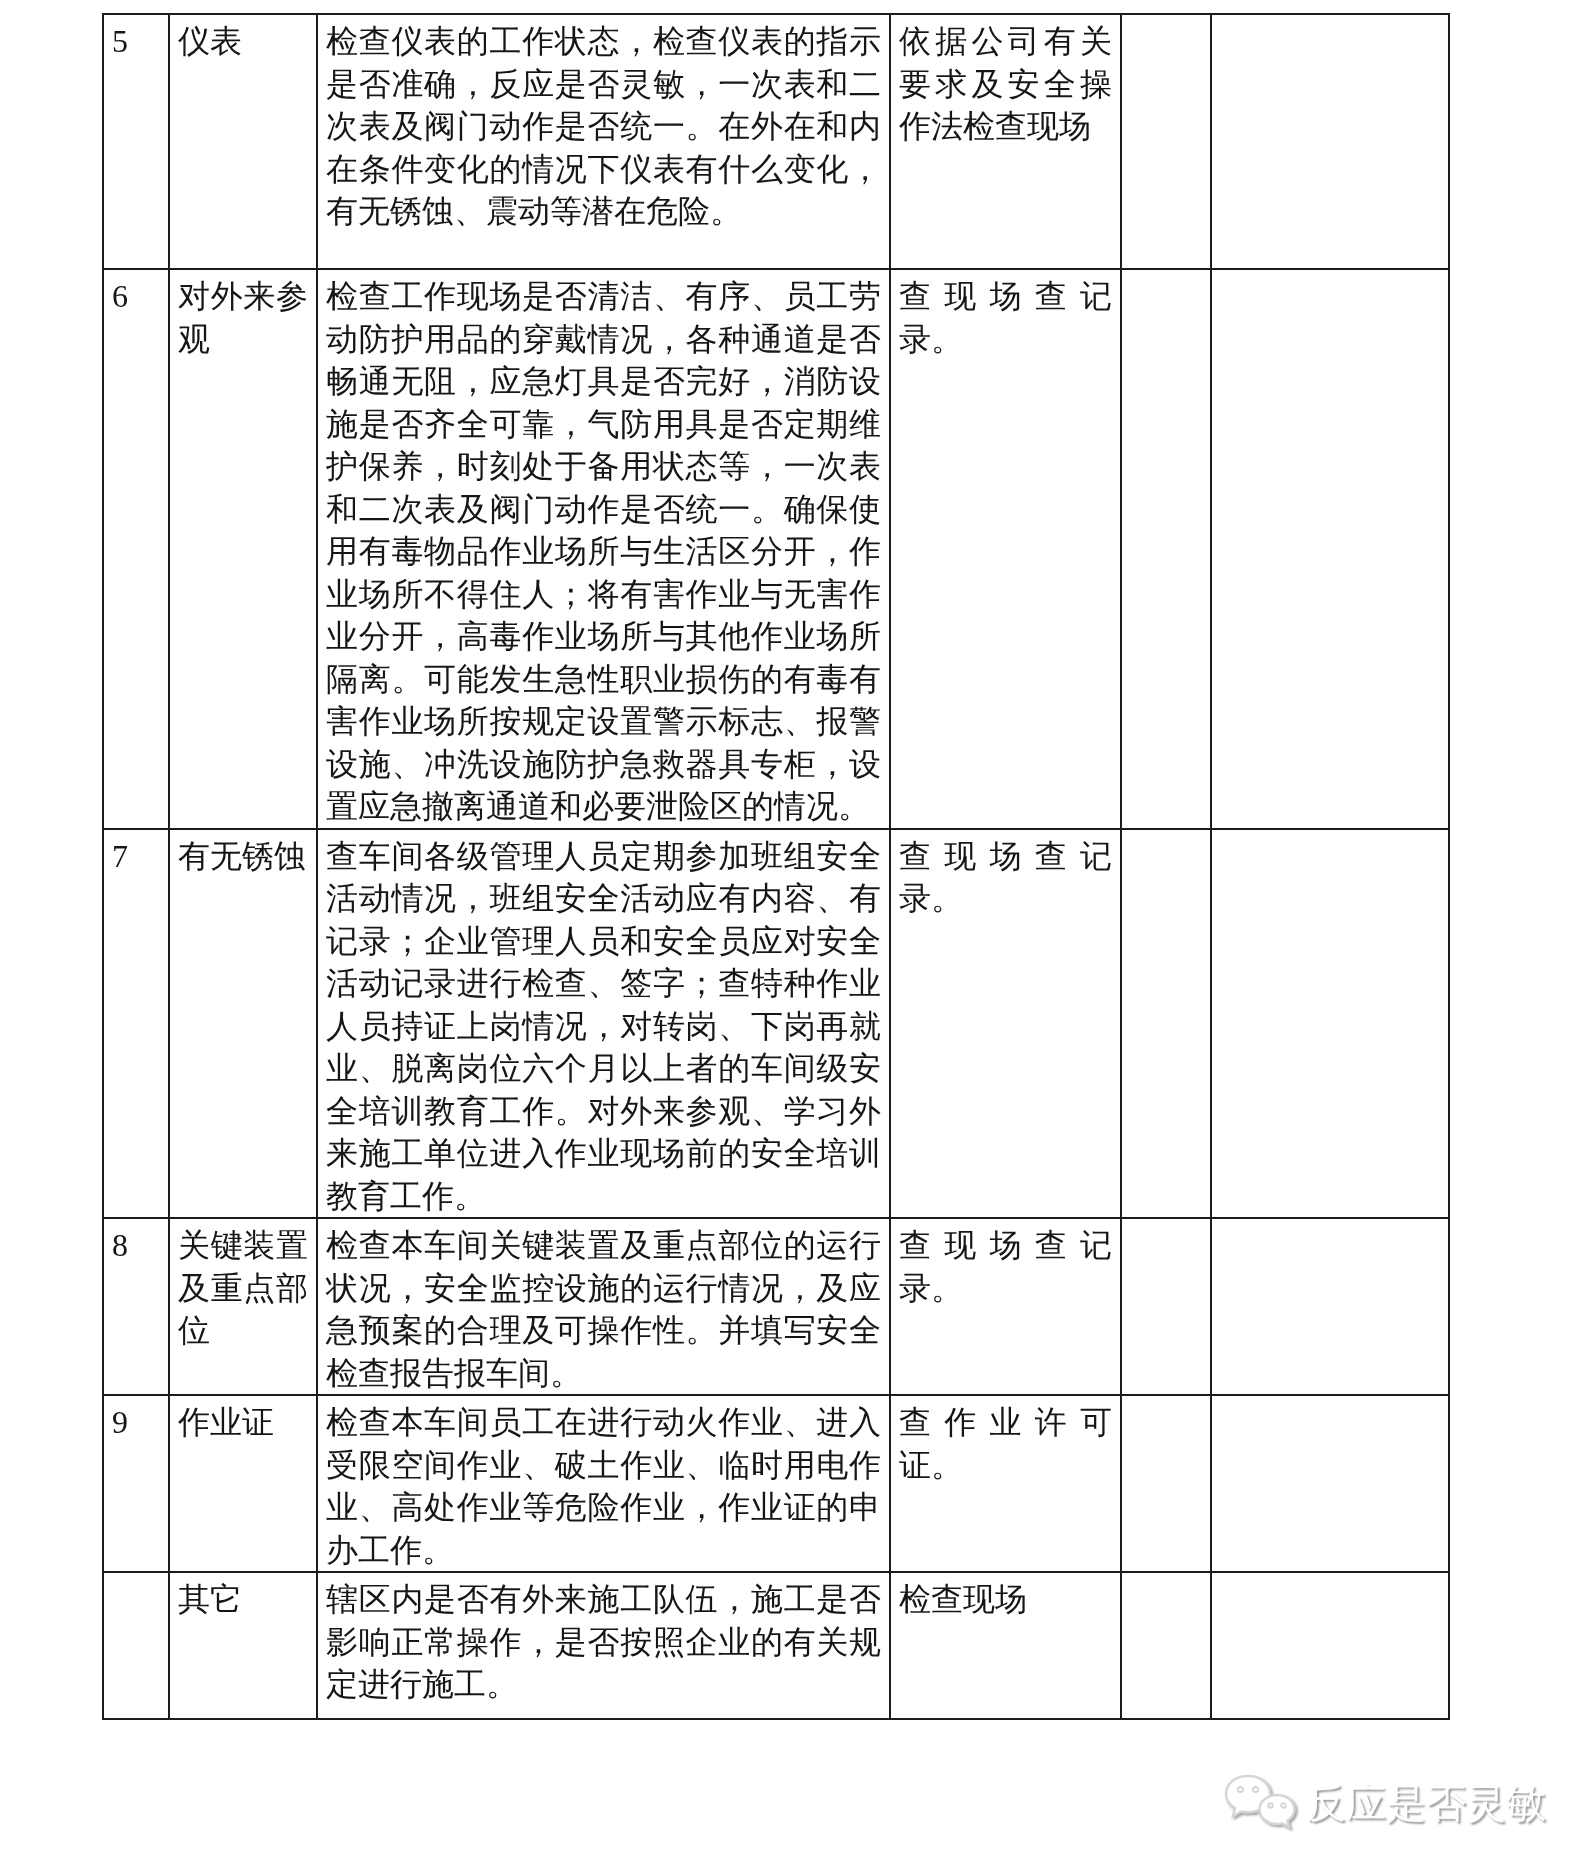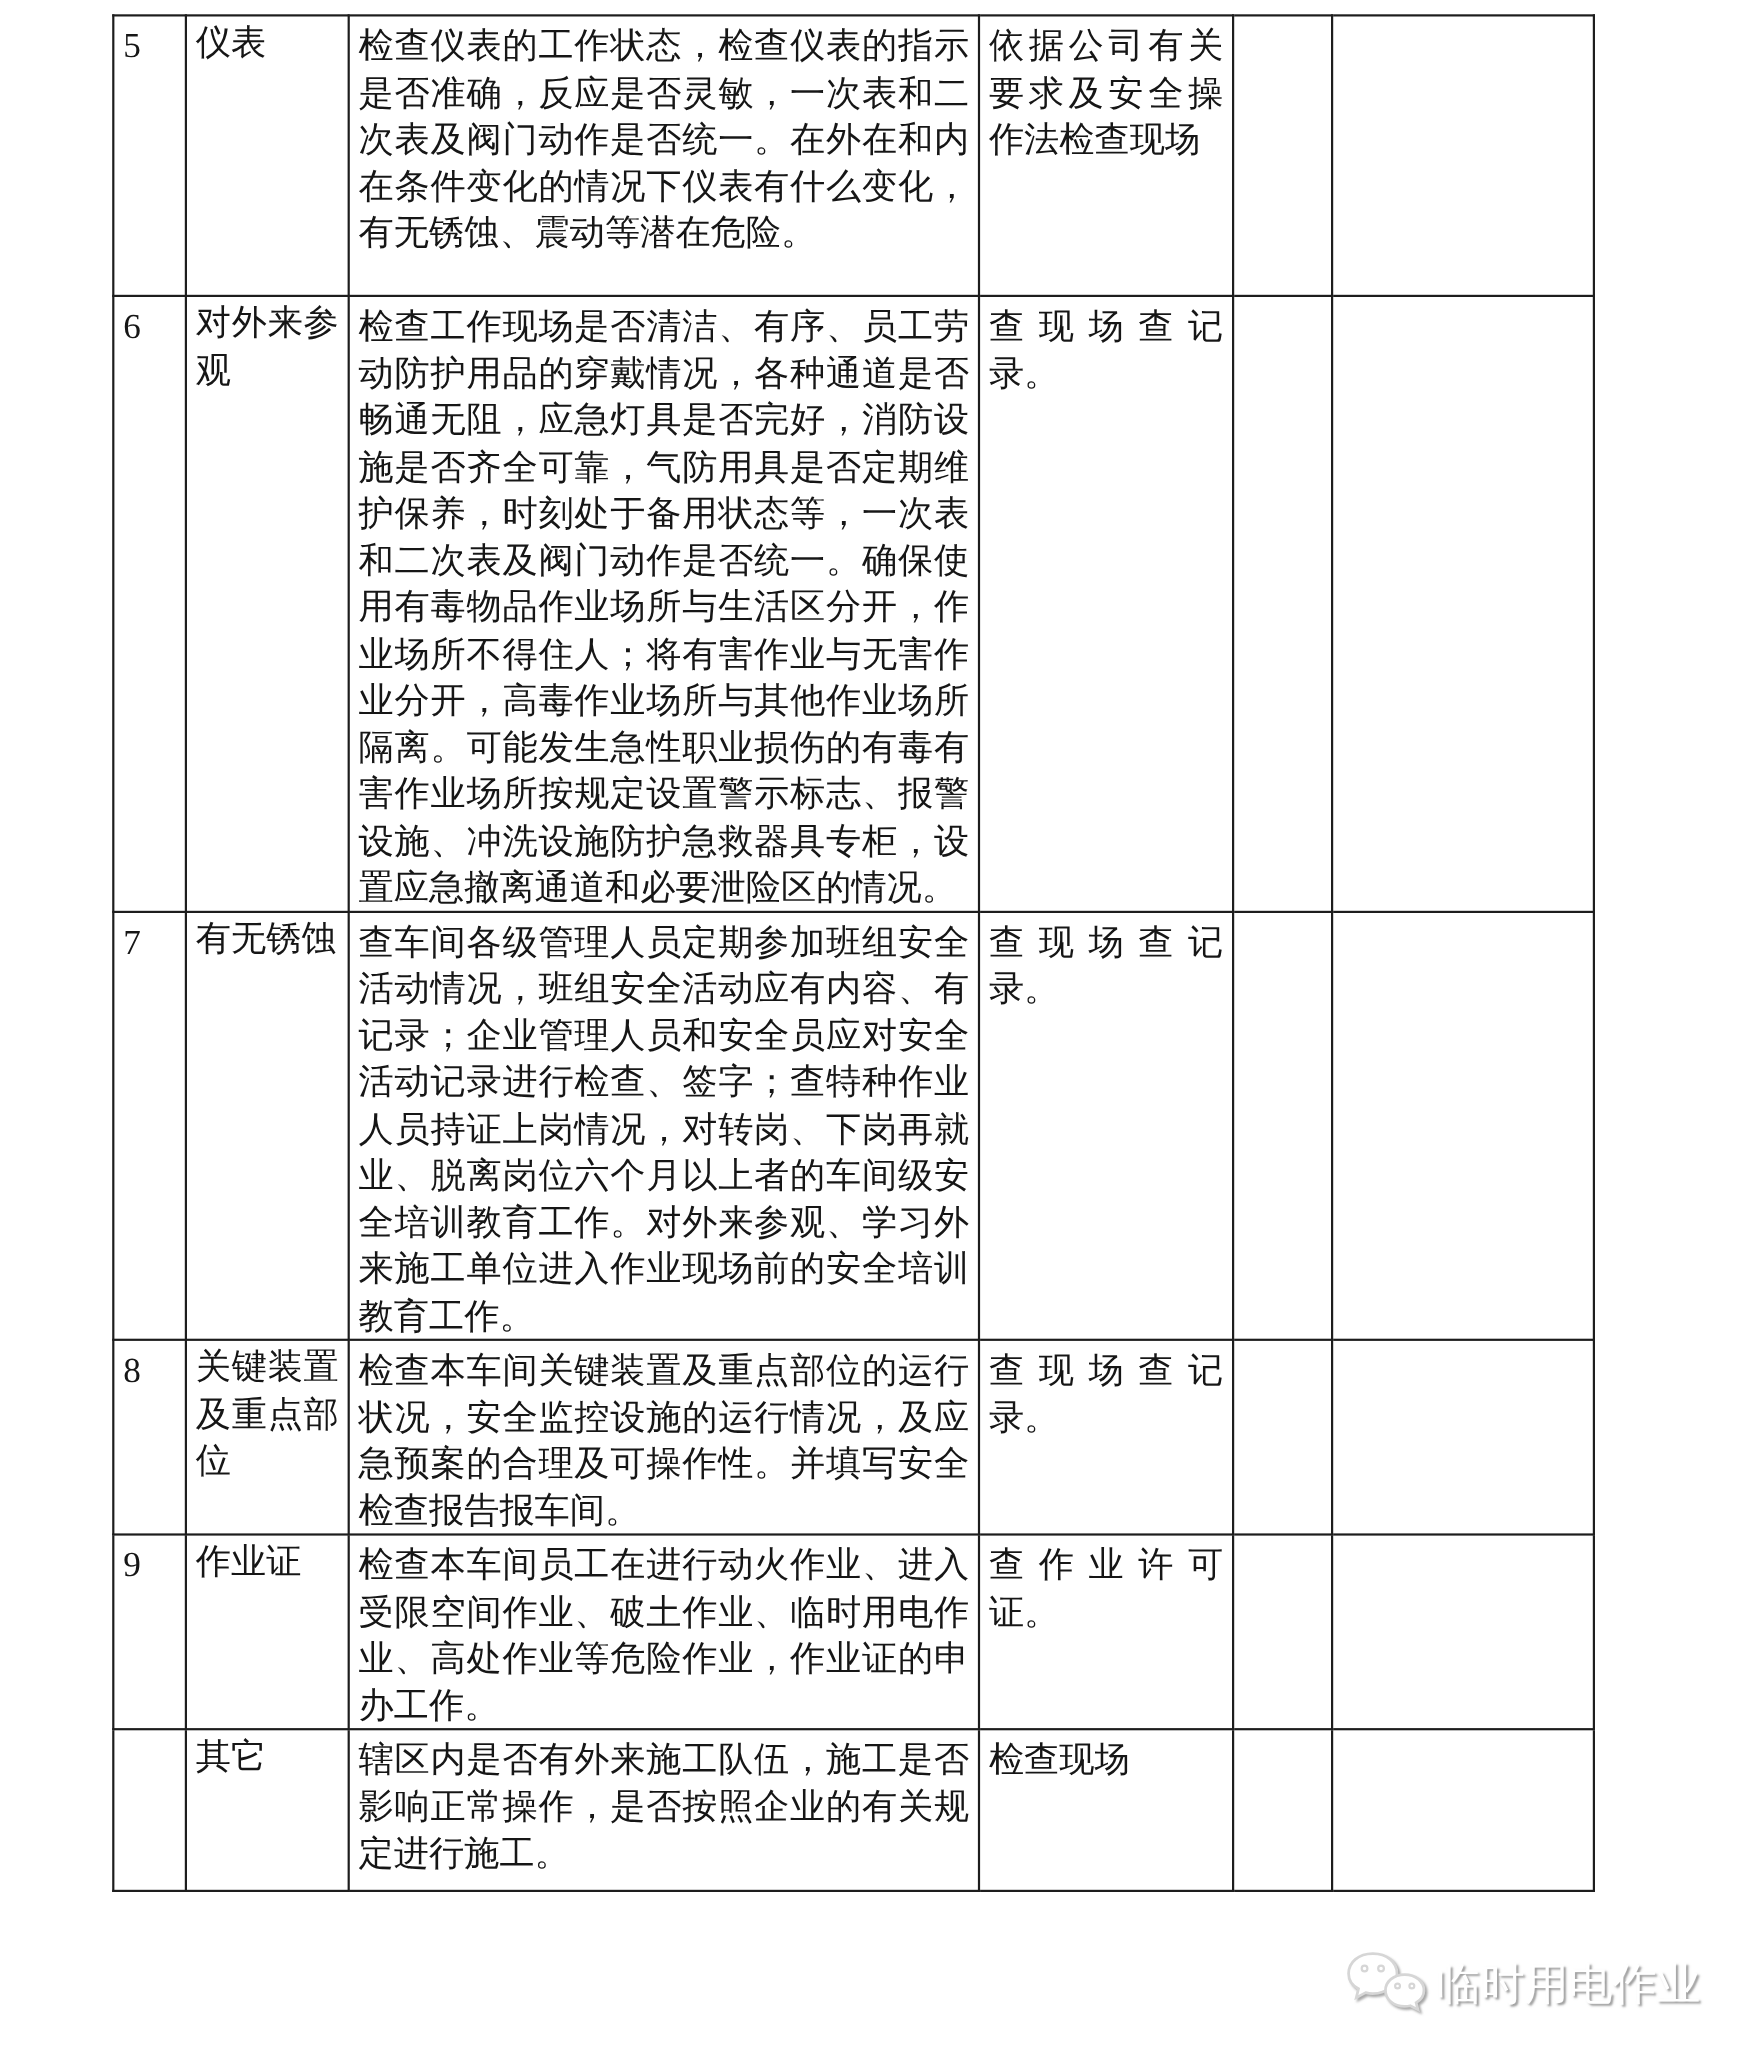--- a/index.html
+++ b/index.html
@@ -32,21 +32,20 @@
     box-sizing: border-box;
     word-break: normal;
     overflow-wrap: break-word;
   }
   td.c-num  { padding-left: 9px; }
   td.c-cat  {
     text-align: justify;
     text-justify: inter-character;
     padding-left: 18px;
     padding-right: 8px;
-    font-family: Liberation Mono, monospace;
   }
   td.c-desc {
     text-align: justify;
     text-justify: inter-character;
     padding-left: 9px;
     padding-right: 7px;
   }
   td.c-method {
     text-align: justify;
     text-justify: inter-character;
@@ -152,14 +151,14 @@
       <path d="M26 4 C13 4 4 12 4 22 C4 28 7.5 33 13 36 L11 44 L19.5 39.5 C21.5 40 23.7 40.3 26 40.3 C39 40.3 48 32.3 48 22 C48 12 39 4 26 4 Z"></path>
       <path d="M55 23 C45 23 37.5 29.5 37.5 37.5 C37.5 45.5 45 52 55 52 C56.8 52 58.5 51.8 60.1 51.4 L67 55 L65.4 48.6 C69.8 46 72.5 42 72.5 37.5 C72.5 29.5 65 23 55 23 Z"></path>
     </g>
     <g fill="none" stroke="#d6d6d6" stroke-width="2">
       <circle cx="18.5" cy="17.5" r="2.6"></circle>
       <circle cx="33.5" cy="17.5" r="2.6"></circle>
       <circle cx="48.5" cy="33.5" r="2.2"></circle>
       <circle cx="61.5" cy="33.5" r="2.2"></circle>
     </g>
   </svg>
-  <span class="wm-text">临时用电作业</span>
+  <span class="wm-text">反应是否灵敏</span>
 </div>
 
 </body></html>

